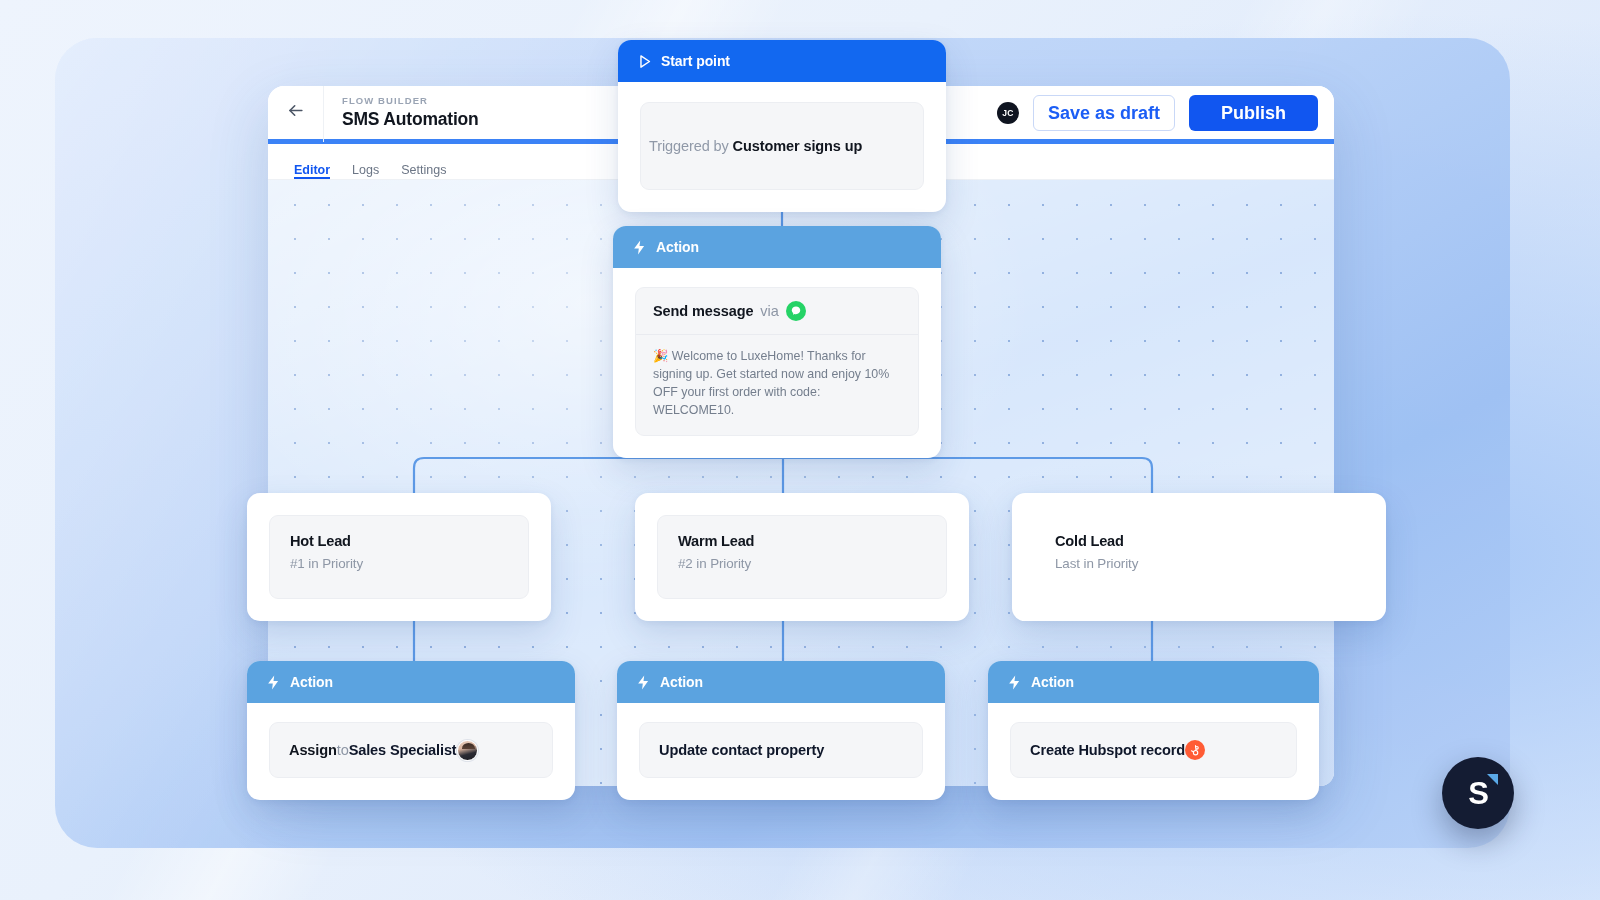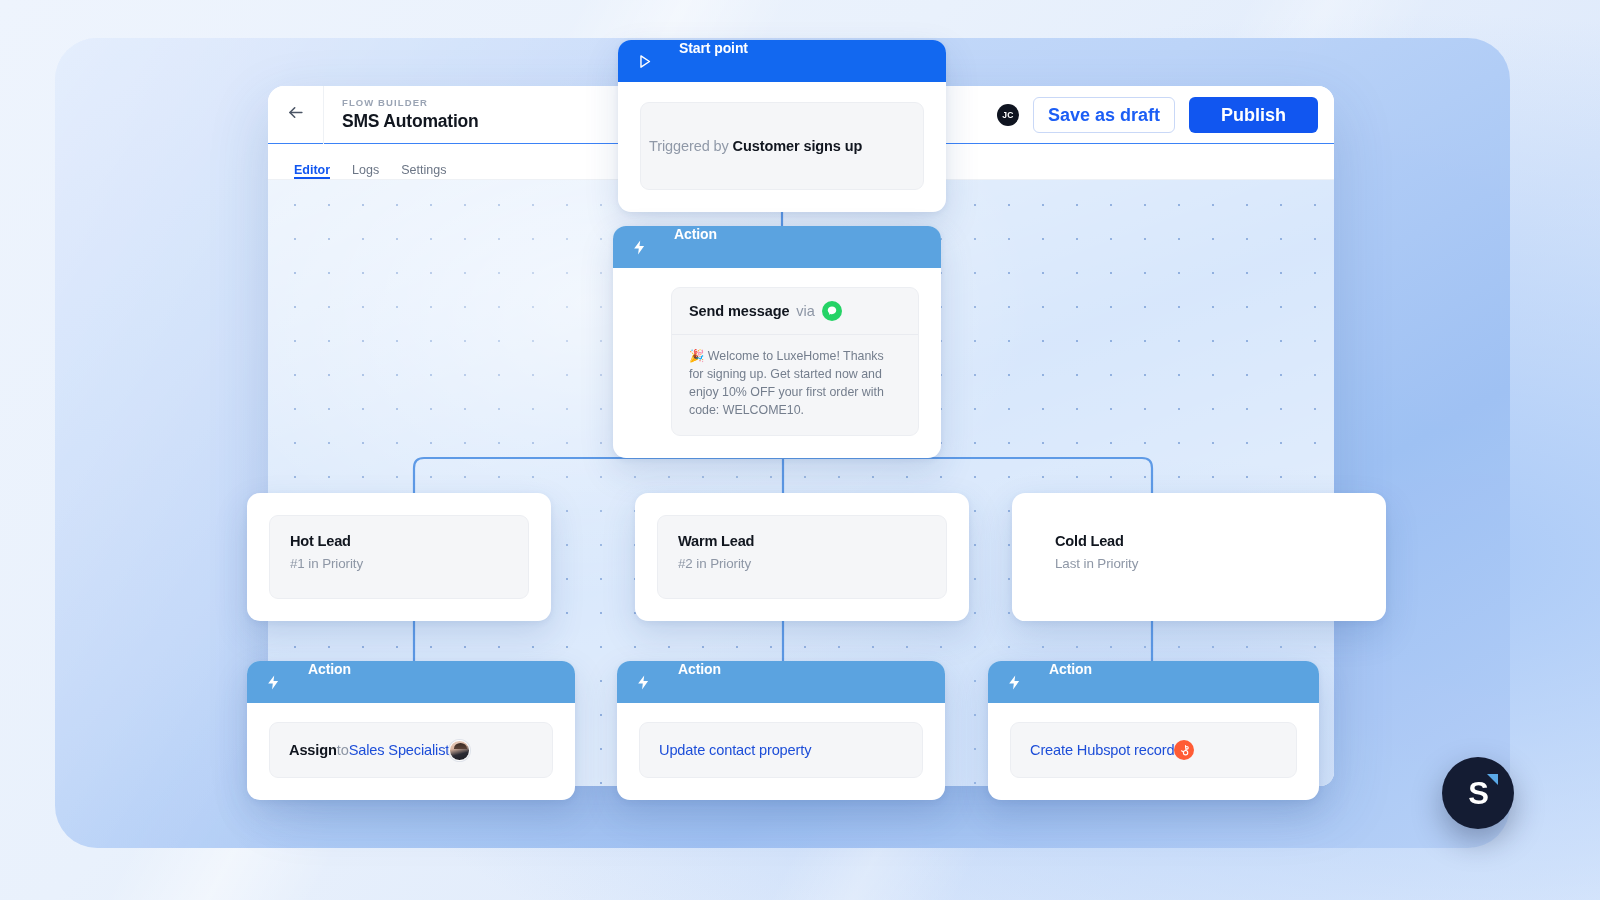--- a/index.html
+++ b/index.html
@@ -57,21 +57,21 @@
     box-shadow: 0 22px 60px rgba(40, 80, 150, .18);
     overflow: hidden;
   }
 
   .app-header {
     position: relative;
     height: 58px;
     display: flex;
     align-items: center;
     background: #fff;
-    border-bottom: 1px solid #3b82f6;
+    border-bottom: 5px solid #3b82f6;
   }
   .back-btn {
     width: 56px; height: 58px;
     display: flex; align-items: center; justify-content: center;
     border-right: 1px solid #eef1f5;
     color: #4b5565;
     cursor: pointer;
   }
   .back-btn svg { width: 19px; height: 19px; }
 
@@ -179,21 +179,22 @@
   
   .node {
     position: absolute;
     background: #fff;
     border-radius: 13px;
     box-shadow: 0 14px 34px rgba(35, 75, 140, .15), 0 2px 6px rgba(35,75,140,.08);
     overflow: hidden;
   }
   .node-head {
     display: flex;
-    gap: 26px;
+    align-items: center;
+    gap: 8px;
     padding: 0 18px;
     height: 42px;
     color: #fff;
     font-size: 14px;
     font-weight: 700;
     letter-spacing: -.1px;
   }
   .head-start  { background: #1268f0; }
   .head-action { background: #5ba3e0; }
   .head-icon { display: flex; align-items: center; }
@@ -210,21 +211,21 @@
   
   #node-start { left: 618px; top: 40px; width: 328px; }
   #node-start .node-body { padding: 20px 22px 22px; }
   #node-start .panel { height: 88px; display: flex; align-items: center; padding: 0 8px; }
   .trigger-text { font-size: 14.5px; color: #9099a8; letter-spacing: -.1px; }
   .trigger-text b { color: #11161f; font-weight: 700; }
 
   
   #node-message { left: 613px; top: 226px; width: 328px; }
   #node-message .node-body { padding: 19px 22px 22px; }
-  #node-message .panel { overflow: hidden; margin-left: 36px; }
+  #node-message .panel { overflow: hidden; }
   .msg-title {
     display: flex; align-items: center; gap: 7px;
     padding: 13px 17px 13px;
     font-size: 14.5px; color: #8d96a5; letter-spacing: -.1px;
     border-bottom: 1px solid #e9ebf0;
   }
   .msg-title b { color: #11161f; font-weight: 700; }
   .wa-icon {
     width: 20px; height: 20px; border-radius: 50%;
     background: #25d366;
@@ -253,21 +254,21 @@
   .lead-sub { font-size: 13.4px; color: #8e97a6; letter-spacing: -.1px; }
 
   
   .act { top: 661px; }
   #node-assign { left: 247px; width: 328px; }
   #node-update { left: 617px; width: 328px; }
   #node-hubspot{ left: 988px; width: 331px; }
   .act .node-body { padding: 19px 22px 22px; }
   .act .panel { height: 56px; display: flex; align-items: center; padding: 0 19px; }
   .act-text { font-size: 14.6px; color: #8d96a5; letter-spacing: -.15px; display: flex; align-items: center; }
-  .act-text b { color: #1d4ed8; font-weight: 400; }
+  .act-text b { color: #0f172a; font-weight: 700; }
   .act-text .plain { color: #11161f; font-weight: 700; }
 
   .mini-avatar {
     width: 21px; height: 21px; border-radius: 50%;
     border: 1.5px solid #fff;
     box-shadow: 0 0 0 1px #dfe3ea;
     background: linear-gradient(165deg,#e8cfc0 0%,#d9b49f 36%,#2b2b33 66%,#1d1d24 100%);
     position: relative; overflow: hidden; flex: none;
   }
   .mini-avatar::before {

